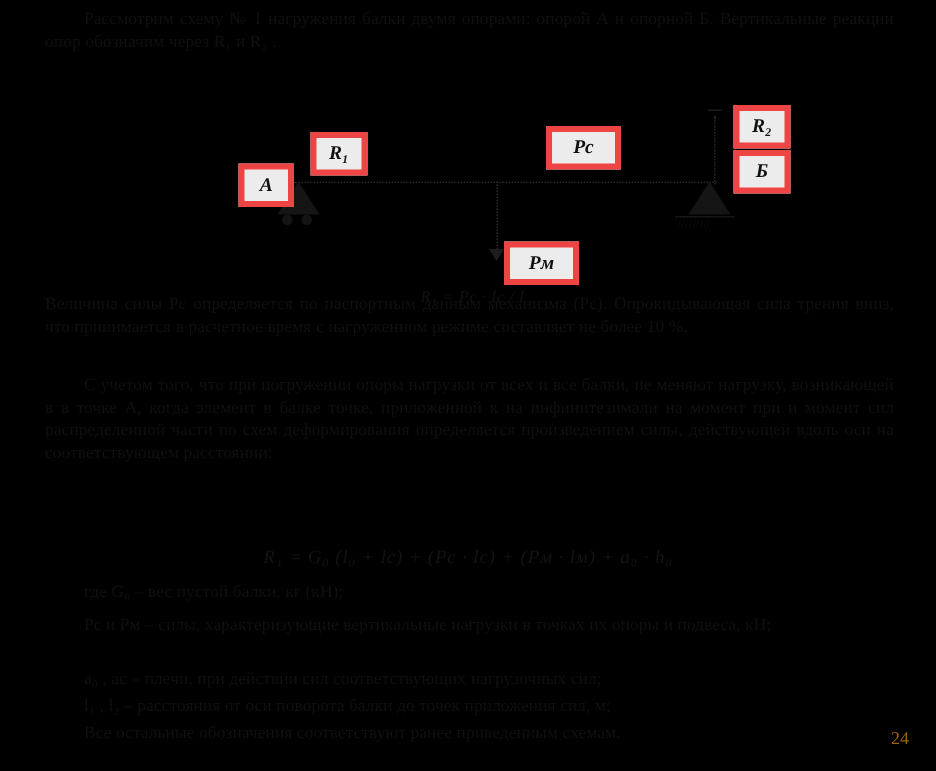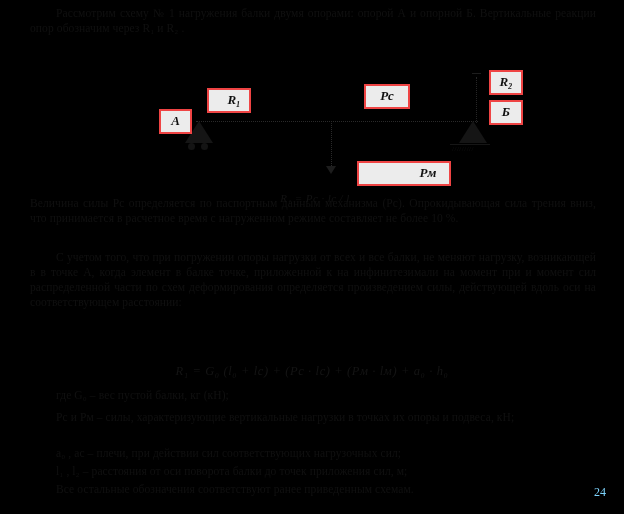--- a/index.html
+++ b/index.html
@@ -113,36 +113,36 @@
     color: #131313;
     font-size: 7px;
     letter-spacing: 0.5px;
   }
 
   
   .lbox {
     position: absolute;
     background: #ececec;
     color: #111111;
-    border: 2px solid #ef4444;
+    border: 4px solid #ef4444;
     font-family: "Liberation Serif", serif;
     font-style: italic;
     font-weight: bold;
     font-size: 13px;
     text-align: center;
     line-height: 20px;
     height: 21px;
     min-width: 27px;
   }
   .box-A  { left: 159px; top: 69px; width: 29px; }
-  .box-R1 { left: 207px; top: 48px; width: 30px; padding-left: 10px; }
+  .box-R1 { left: 207px; top: 48px; width: 30px; }
   .box-Pc { left: 364px; top: 44px; width: 42px; }
   .box-R2 { left: 489px; top: 30px; width: 30px; }
   .box-B  { left: 489px; top: 60px; width: 30px; }
-  .box-Pm { left: 357px; top: 121px; width: 42px; padding-left: 48px; }
+  .box-Pm { left: 336px; top: 121px; width: 42px; }
 
   
   .varrow {
     position: absolute;
     left: 476px;
     top: 37px;
     width: 0;
     height: 46px;
     border-left: 1px dotted #262626;
   }
@@ -179,21 +179,21 @@
     font-size: 12.5px;
     font-style: italic;
     letter-spacing: 0.6px;
   }
 
   
   .page-number {
     position: absolute;
     right: 18px;
     bottom: 14px;
-    color: #7dd3fc;
+    color: #a16207;
     font-size: 12px;
     font-family: "Liberation Serif", serif;
     text-align: right;
   }
 </style>
 </head>
 <body>
 
 <div class="page">
 

